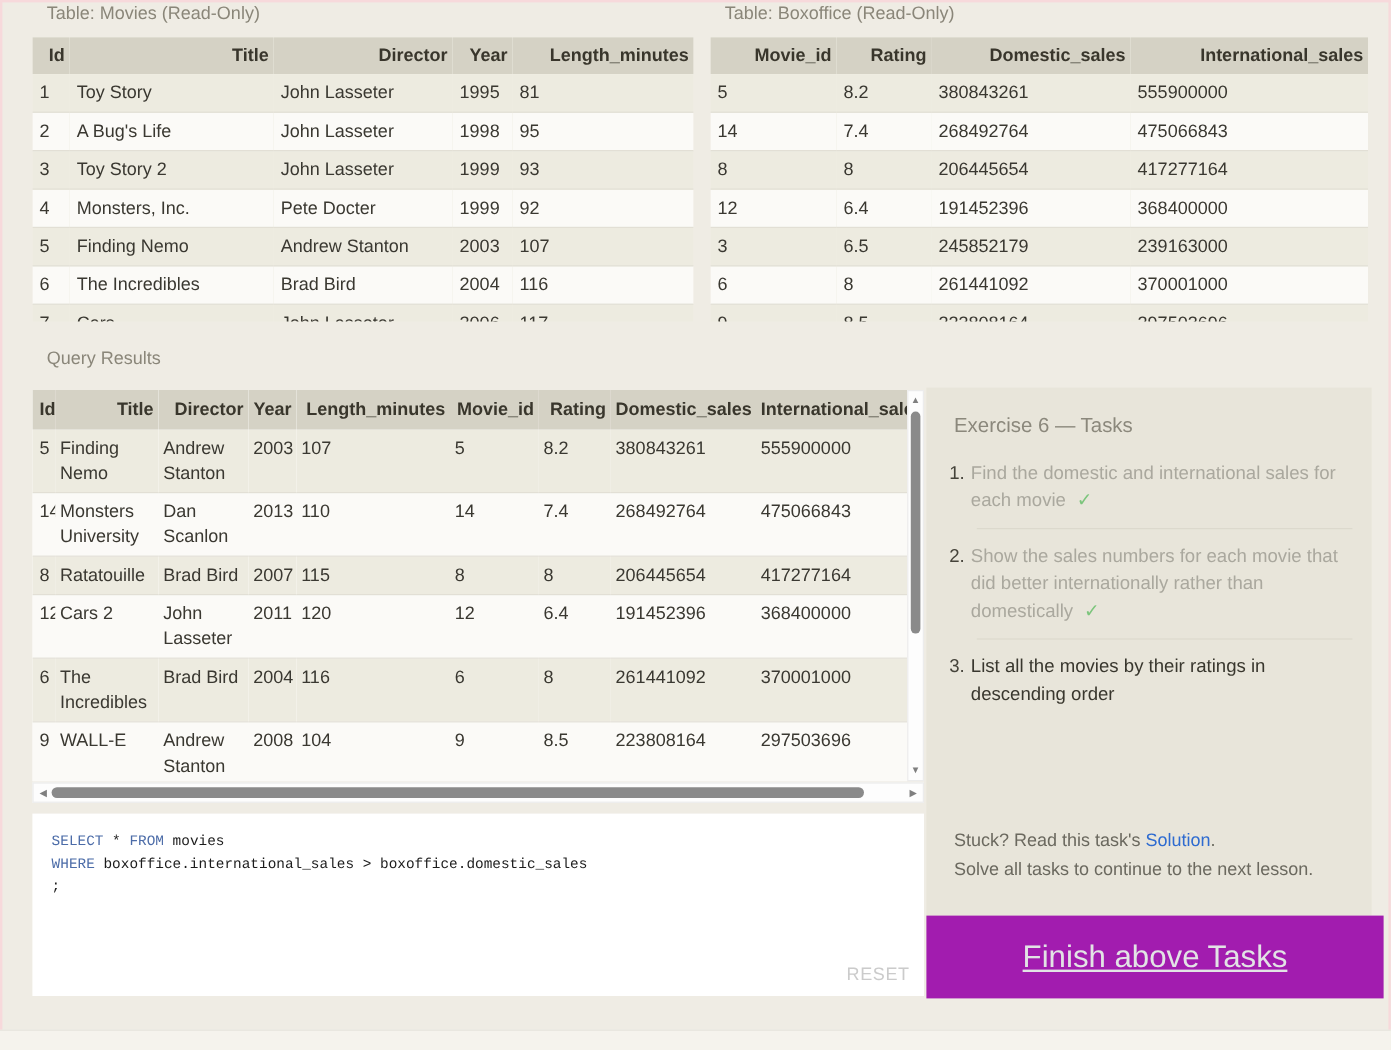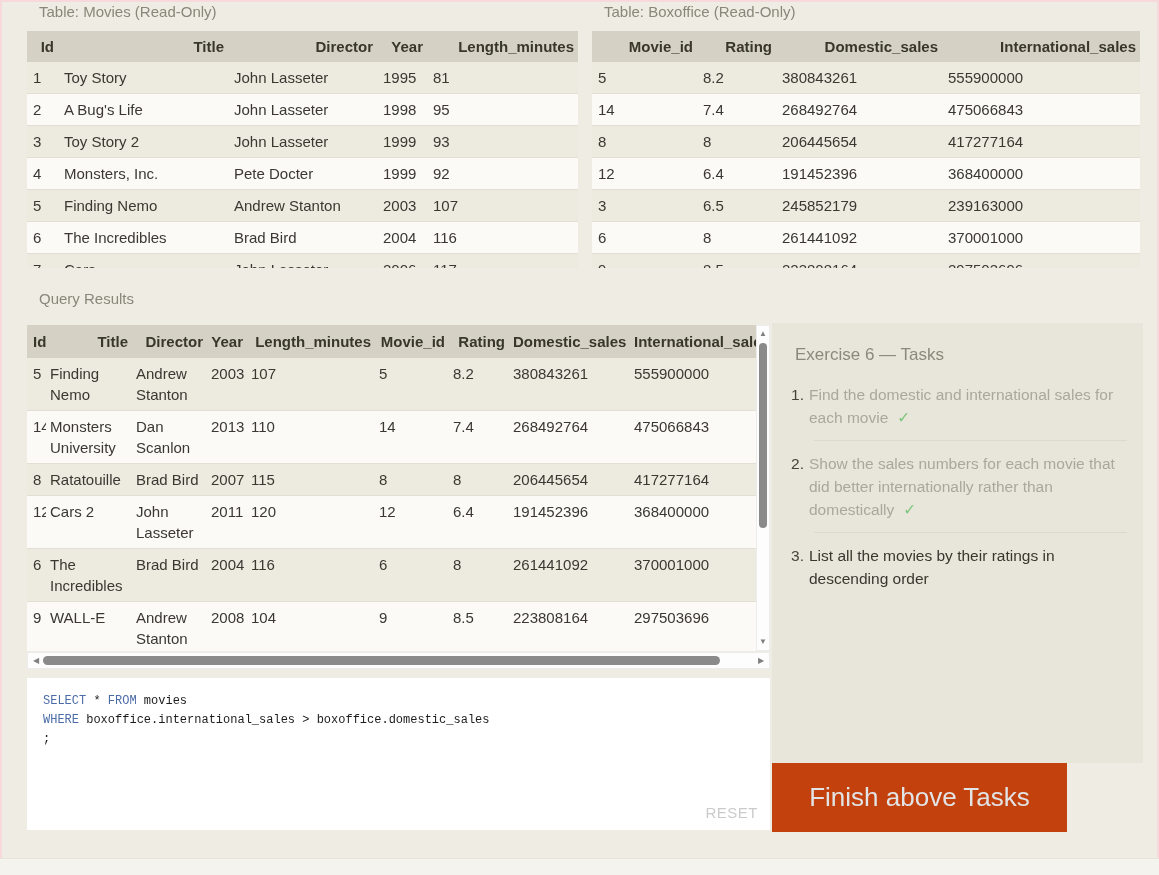--- a/index.html
+++ b/index.html
@@ -138,24 +138,24 @@
   .task-item.done .task-text { color:#aaa89e; }
   .task-item.pending .task-text { color:#39372e; }
   .check { color:#7cc57c; margin-left:9px; }
   .task-divider { height:1px; background:#dcd9cd; margin:3px 16px 3px 42px; }
   #hint {
     position:absolute; left:23px; top:366px; width:330px;
     font-size:15px; line-height:24px; color:#6b695f;
   }
   #hint a { color:#2e6bd0; text-decoration:none; cursor:pointer; }
   #finish-btn {
-    position:absolute; left:772px; top:763px; width:295px; height:69px;
-    background:#c2410c;
+    position:absolute; left:772px; top:763px; width:381px; height:69px;
+    background:#a21caf;
     display:flex; align-items:center; justify-content:center;
-    font-size:26px; color:#e2e3e5;
+    font-size:26px; color:#e2e3e5;text-decoration:underline;
   }
 
   #footer-strip {
     position:absolute; left:0; top:858px; width:1159px; height:17px;
     background:#f5f3ed; border-top:1px solid #e7e4dc;
   }
 </style>
 </head>
 <body>
 
@@ -406,16 +406,20 @@
       <div class="task-item done">
         <span class="task-num">2.</span>
         <span class="task-text">Show the sales numbers for each movie that did better internationally rather than domestically<span class="check">✓</span></span>
       </div>
       <div class="task-divider"></div>
       <div class="task-item pending">
         <span class="task-num">3.</span>
         <span class="task-text">List all the movies by their ratings in descending order</span>
       </div>
     </div>
+  <div id="hint">
+    <div><span>Stuck? Read this task's </span><a>Solution</a><span>.</span></div>
+    <div>Solve all tasks to continue to the next lesson.</div>
+  </div>
 </div>
 <div id="finish-btn">Finish above Tasks</div>
 
 <div id="footer-strip"></div>
 
 </body></html>

